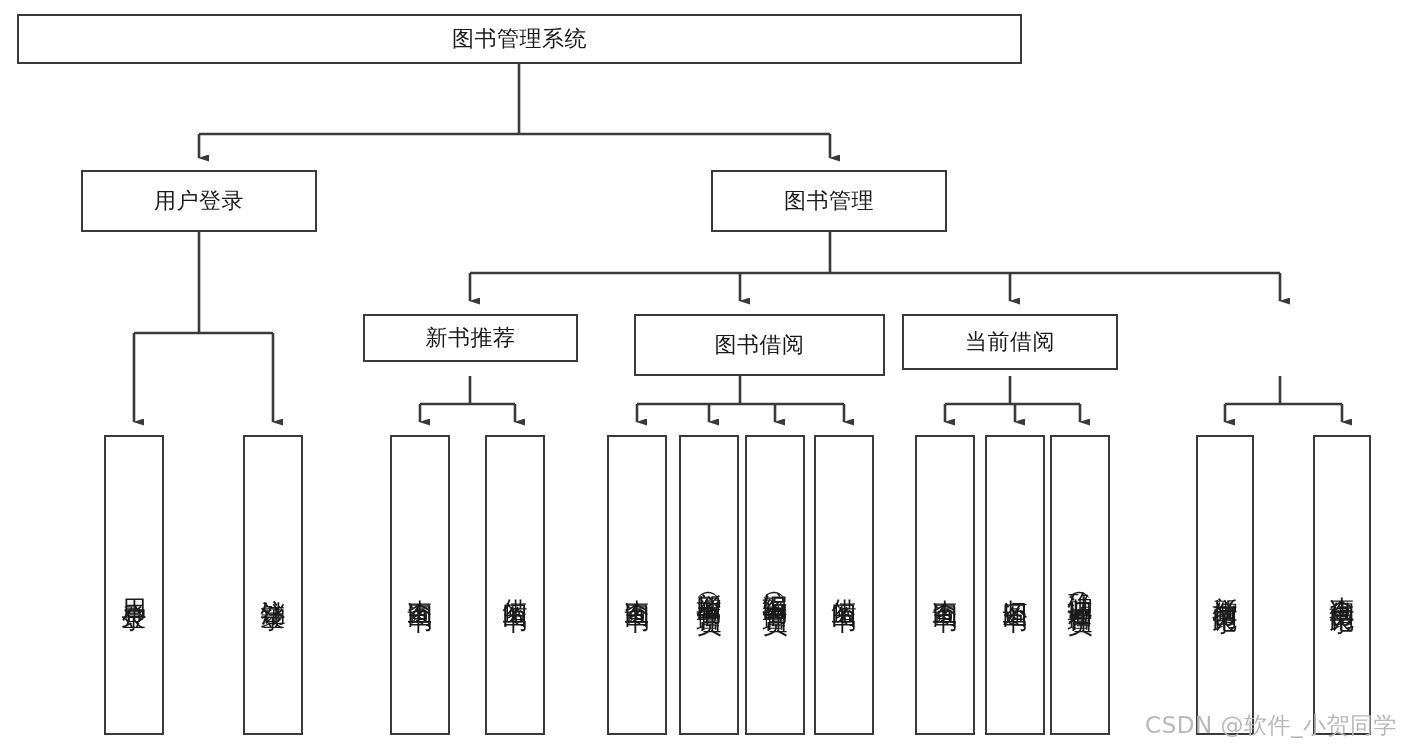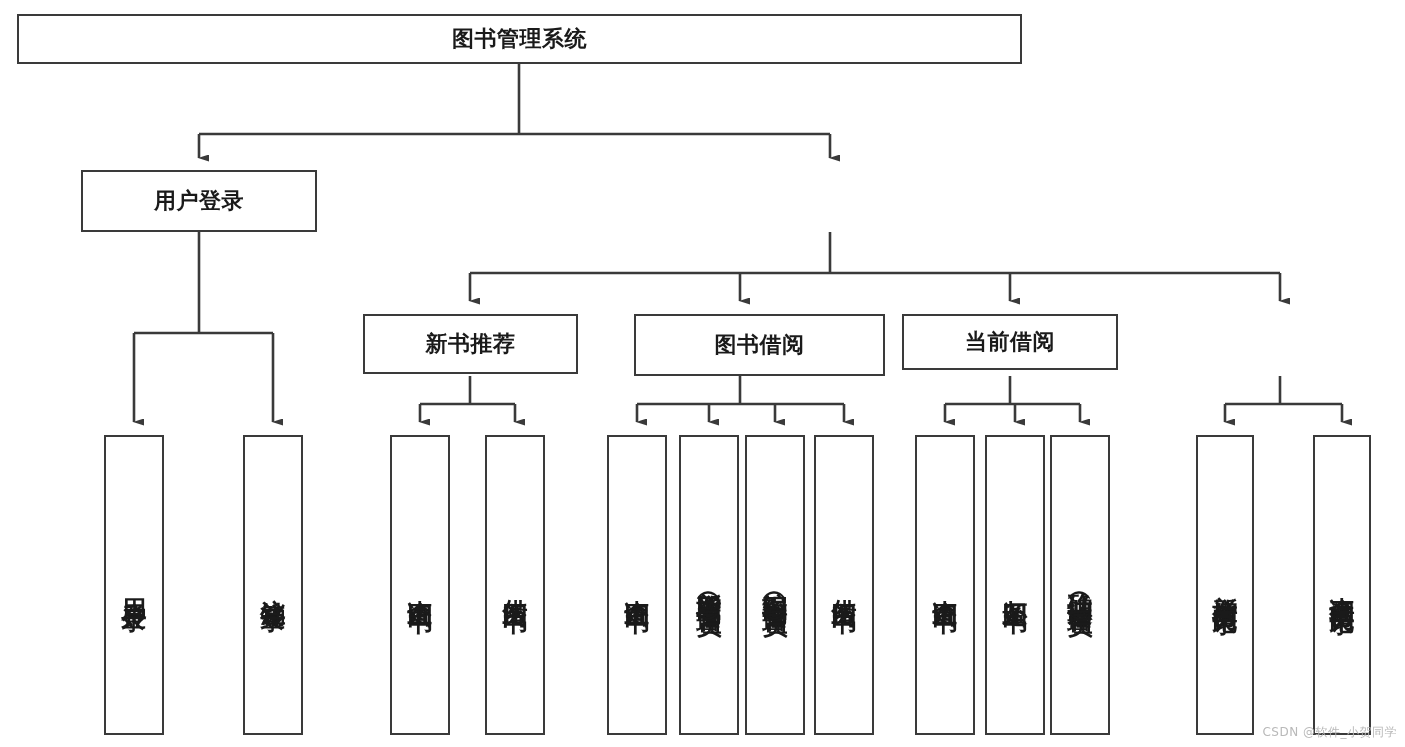--- a/index.html
+++ b/index.html
@@ -33,21 +33,20 @@
     display: flex;
     align-items: center;
     justify-content: center;
     color: #1a1a1a;
   }
   .node .label {
     display: block;
     text-align: center;
     line-height: 1.06;
     letter-spacing: 0.5px;
-    font-weight: bold;
   }
   .node.horiz .label {
     writing-mode: horizontal-tb;
     font-size: 22px;
   }
   .node.vert {
     align-items: center;
     justify-content: center;
     padding: 4px 0;
   }
@@ -56,21 +55,21 @@
     text-orientation: upright;
     font-size: 25px;
     letter-spacing: 3px;
     line-height: 1.0;
     max-height: 100%;
   }
   #watermark {
     position: absolute;
     right: 8px;
     bottom: 6px;
-    font-size: 12px;
+    font-size: 23px;
     color: #b9b9b9;
     letter-spacing: 0.5px;
     user-select: none;
     white-space: nowrap;
   }
 </style>
 </head>
 <body>
 
 <div id="canvas">
@@ -125,22 +124,25 @@
     </g>
   </svg>
 
   <div class="node horiz" id="node-root" style="left: 17px; top: 14px; width: 1005px; height: 50px;">
     <span class="label">图书管理系统</span>
   </div>
 
   <div class="node horiz" id="node-l2-0" style="left: 81px; top: 170px; width: 236px; height: 62px;">
     <span class="label">用户登录</span>
   </div>
+  <div class="node horiz" id="node-l2-1" style="left: 711px; top: 170px; width: 236px; height: 62px;">
+    <span class="label">图书管理</span>
+  </div>
 
-  <div class="node horiz" id="node-l3-0" style="left: 363px; top: 314px; width: 215px; height: 60px;">
+  <div class="node horiz" id="node-l3-0" style="left: 363px; top: 314px; width: 215px; height: 48px;">
     <span class="label">新书推荐</span>
   </div>
   <div class="node horiz" id="node-l3-1" style="left: 634px; top: 314px; width: 251px; height: 62px;">
     <span class="label">图书借阅</span>
   </div>
   <div class="node horiz" id="node-l3-2" style="left: 902px; top: 314px; width: 216px; height: 56px;">
     <span class="label">当前借阅</span>
   </div>
 
   <div class="node vert" id="node-leaf-0" style="left: 104px; top: 435px; width: 60px; height: 300px;">

